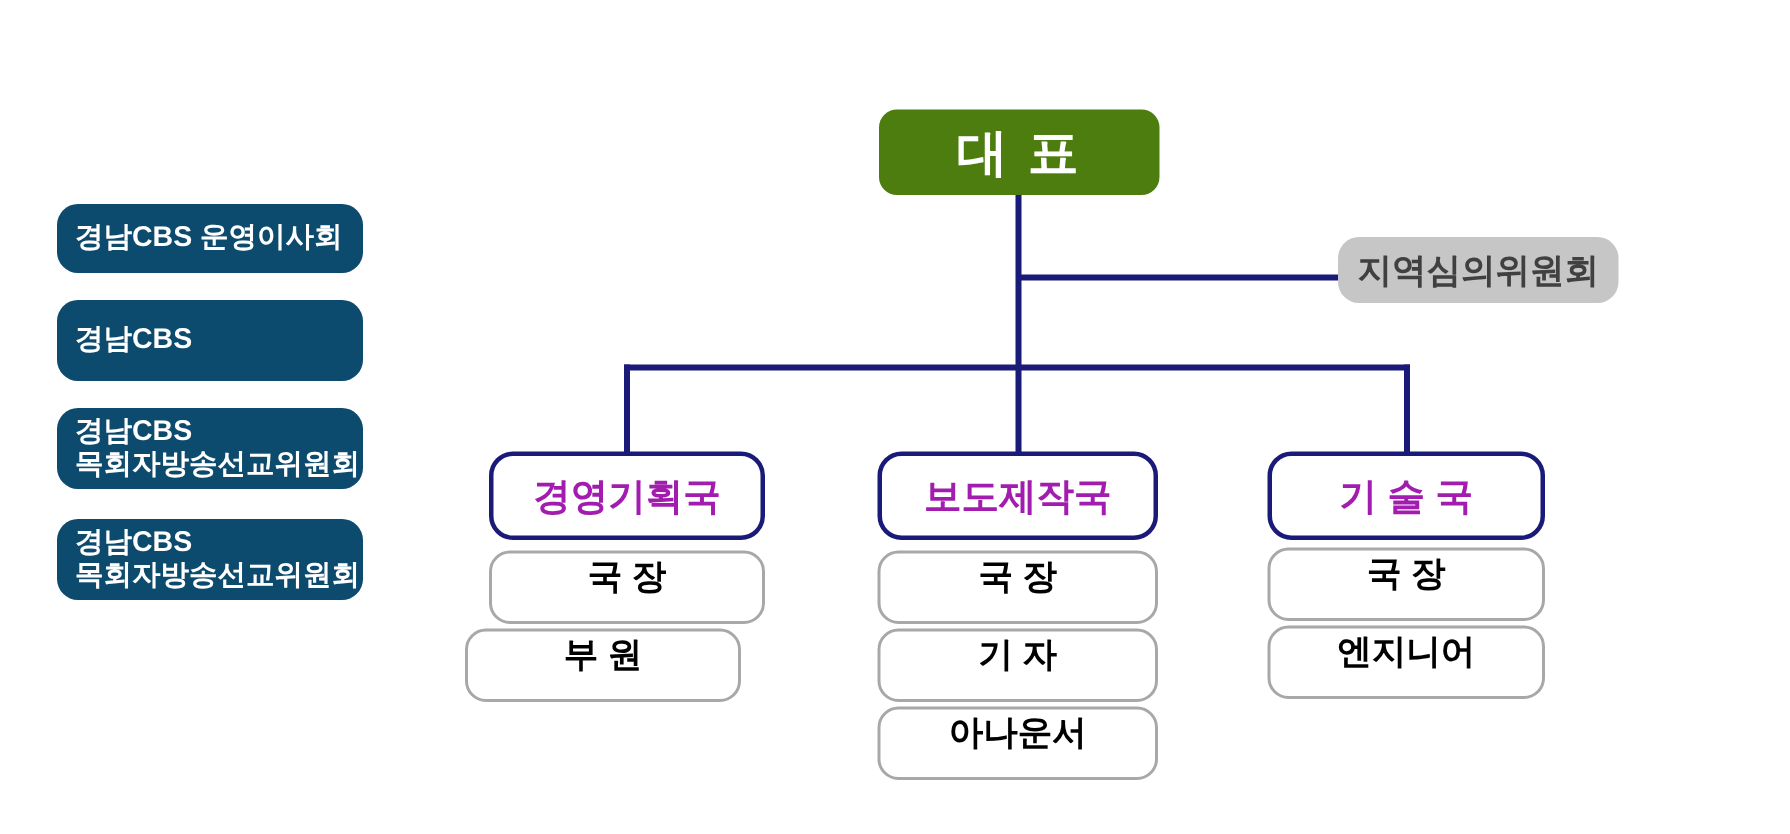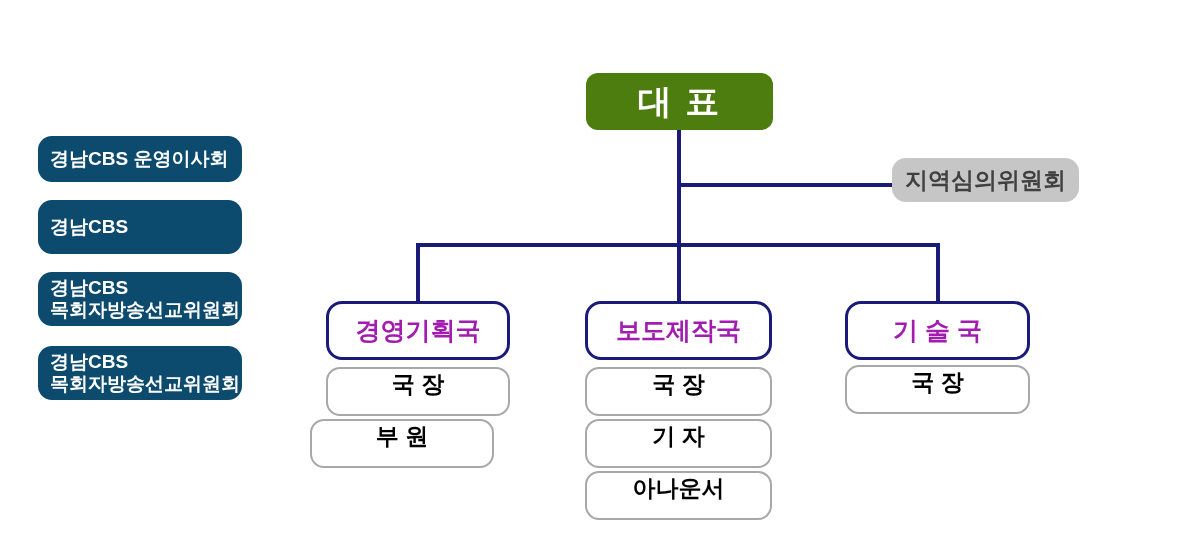--- a/index.html
+++ b/index.html
@@ -95,14 +95,17 @@
   <div class="member" style="left:585px;top:471px;width:187px">
     <span>아나운서</span>
   </div>
 
   <div class="dept-title" style="left:845px;width:185px">
     <span>기 술 국</span>
   </div>
   <div class="member" style="left:845px;top:365px;width:185px">
     <span>국 장</span>
   </div>
+  <div class="member" style="left:845px;top:417px;width:185px">
+    <span>엔지니어</span>
+  </div>
 
 </div>
 
 </body></html>

